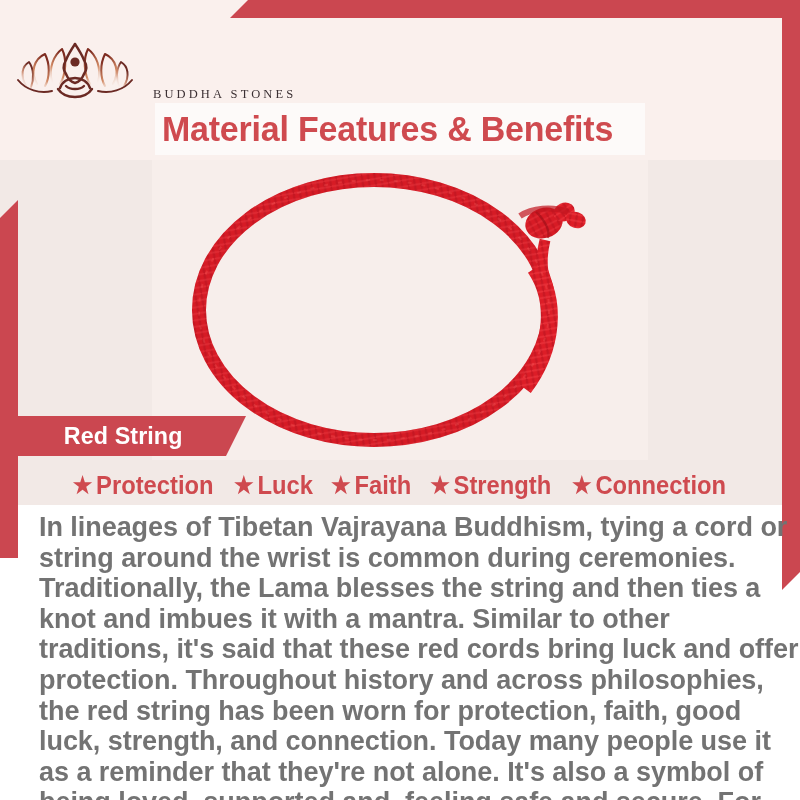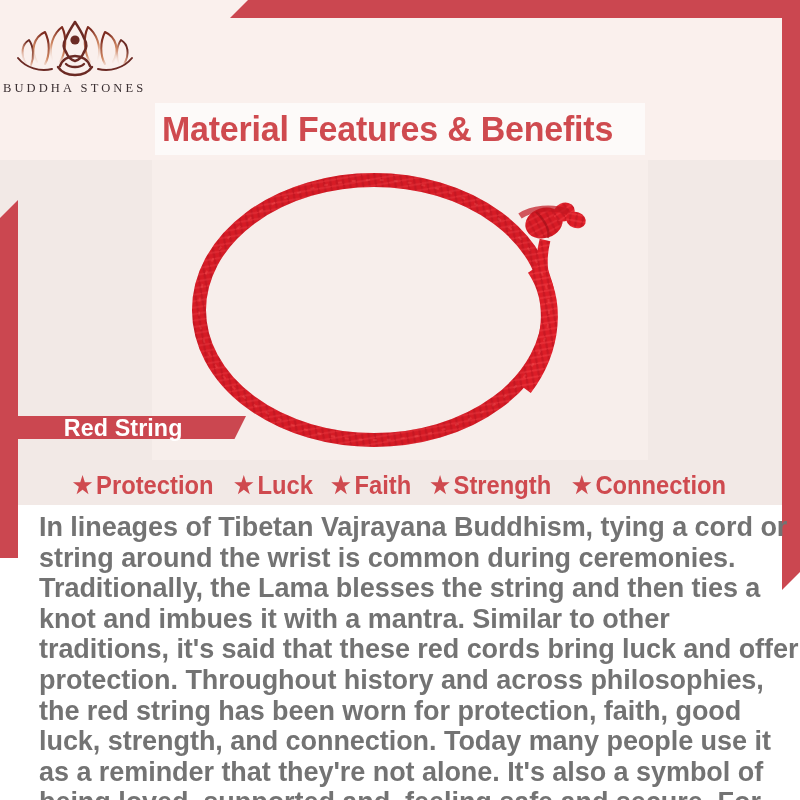--- a/index.html
+++ b/index.html
@@ -40,21 +40,21 @@
   }
   .edge-left{
     position:absolute;left:0;top:200px;width:18px;height:358px;
     background:#cb4750;
     clip-path:polygon(0 18px, 18px 0, 18px 358px, 0 358px);
   }
 
   
   .logo-wrap{
     position:absolute;left:0;top:16px;width:800px;height:86px;
-    display:flex;flex-direction:column;align-items:flex-start;justify-content:flex-start;
+    display:flex;flex-direction:row;align-items:flex-end;justify-content:flex-start;
   }
   .logo-mark{width:150px;height:64px;display:block;}
   .logo-text{
     font-family:"Liberation Serif", serif;
     font-size:12.5px;letter-spacing:3.1px;color:#3b3033;
     margin-top:1px;font-weight:400;
     text-indent:3px;
   }
 
   
@@ -71,21 +71,21 @@
 
   
   .photo{
     position:absolute;left:152px;top:160px;width:496px;height:300px;
     background:#f7eeeb;overflow:hidden;
   }
   .photo svg{display:block;}
 
   
   .ribbon{
-    position:absolute;left:18px;top:416px;width:228px;height:23px;
+    position:absolute;left:18px;top:416px;width:228px;height:40px;
     background:#cb4750;
     clip-path:polygon(0 0, 228px 0, 208px 40px, 0 40px);
     display:flex;align-items:center;
   }
   .ribbon-label{
     color:#ffffff;font-weight:bold;font-size:24px;
     margin-left:44px;letter-spacing:0.1px;transform:scaleX(0.97);
     white-space:nowrap;
   }
 

